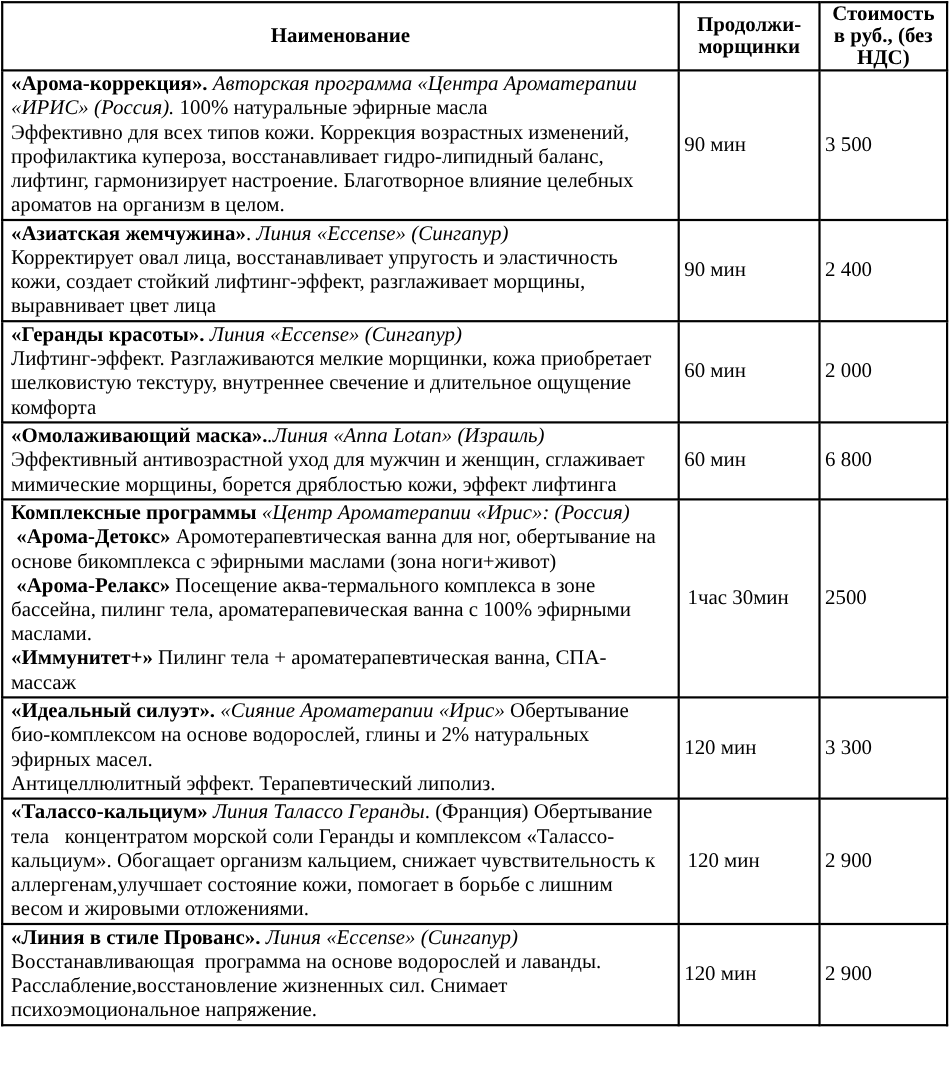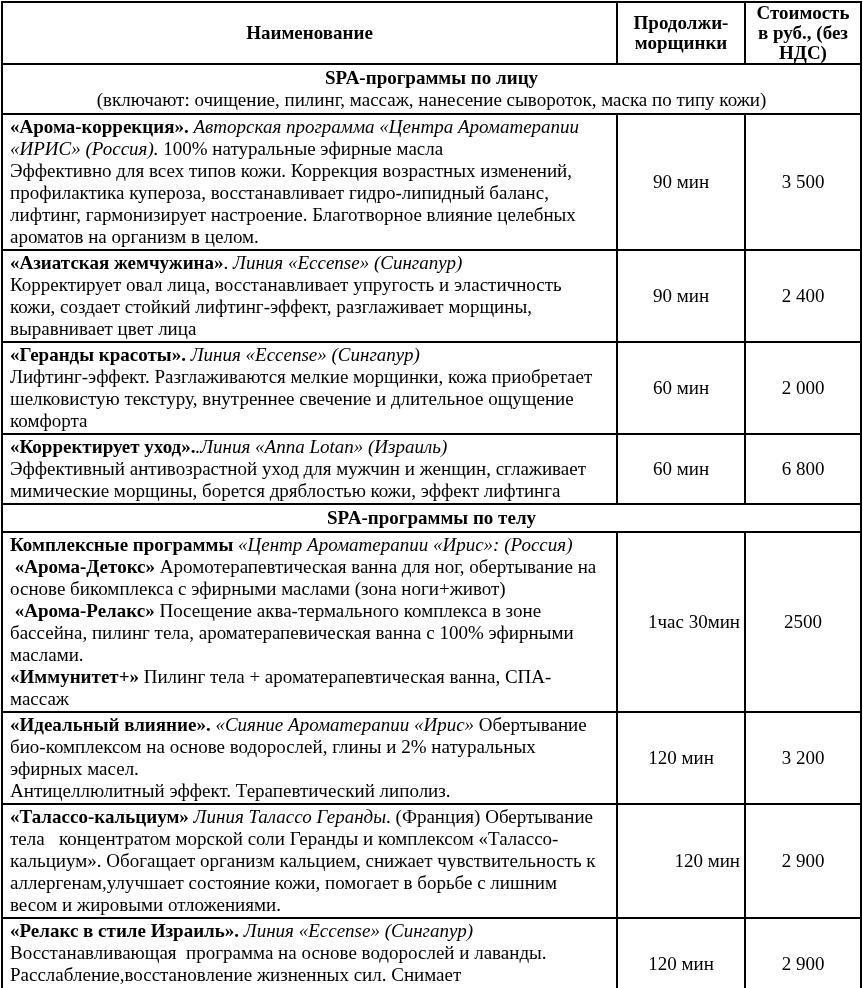--- a/index.html
+++ b/index.html
@@ -60,25 +60,25 @@
     vertical-align: top;
     padding: 1px 4px 1px 7px;
     line-height: 22px;
     white-space: pre-wrap;
   }
   td.name-cell .seg-b { font-weight: bold; }
   td.name-cell .seg-i { font-style: italic; }
 
   td.dur-cell, td.price-cell {
     vertical-align: middle;
-    text-align: center;
+    text-align: left;
     padding: 0 4px;
     line-height: 22px;
   }
-  td.dur-cell.align-left { text-align: right; padding-left: 7px; }
+  td.dur-cell.align-left { text-align: left; padding-left: 7px; }
 </style>
 </head>
 <body>
 
 <div class="page">
   <table class="price-table">
     <colgroup>
       <col class="c-name">
       <col class="c-dur">
       <col class="c-price">
@@ -86,26 +86,20 @@
     <tbody>
       <tr class="header-row">
         <td>Наименование</td>
         <td>Продолжи-
 морщинки</td>
         <td>Стоимость
 в руб., (без
 НДС)</td>
       </tr>
 
-  <tr class="section-row">
-    <td colspan="3" class="section-cell">
-      <div class="section-title">SPA-программы по лицу</div>
-      <div class="section-subtitle">(включают: очищение, пилинг, массаж, нанесение сывороток, маска по типу кожи)</div>
-    </td>
-  </tr>
 
   <tr class="data-row">
     <td class="name-cell"><span class="seg-b">«Арома-коррекция». </span><span class="seg-i">Авторская программа «Центра Ароматерапии
 «ИРИС» (Россия). </span><span class="seg-r">100% натуральные эфирные масла
 Эффективно для всех типов кожи. Коррекция возрастных изменений,
 профилактика купероза, восстанавливает гидро-липидный баланс,
 лифтинг, гармонизирует настроение. Благотворное влияние целебных
 ароматов на организм в целом.</span></td>
     <td class="dur-cell">90 мин</td>
     <td class="price-cell">3 500</td>
@@ -123,68 +117,62 @@
   <tr class="data-row">
     <td class="name-cell"><span class="seg-b">«Геранды красоты». </span><span class="seg-i">Линия «Eccense» (Сингапур)</span><span class="seg-r">
 Лифтинг-эффект. Разглаживаются мелкие морщинки, кожа приобретает
 шелковистую текстуру, внутреннее свечение и длительное ощущение
 комфорта</span></td>
     <td class="dur-cell">60 мин</td>
     <td class="price-cell">2 000</td>
   </tr>
 
   <tr class="data-row">
-    <td class="name-cell"><span class="seg-b">«Корректирует уход».</span><span class="seg-i">.Линия «Anna Lotan» (Израиль)</span><span class="seg-r">
+    <td class="name-cell"><span class="seg-b">«Омолаживающий маска».</span><span class="seg-i">.Линия «Anna Lotan» (Израиль)</span><span class="seg-r">
 Эффективный антивозрастной уход для мужчин и женщин, сглаживает
 мимические морщины, борется дряблостью кожи, эффект лифтинга</span></td>
     <td class="dur-cell">60 мин</td>
     <td class="price-cell">6 800</td>
   </tr>
 
-  <tr class="section-row">
-    <td colspan="3" class="section-cell">
-      <div class="section-title">SPA-программы по телу</div>
-
-    </td>
-  </tr>
 
   <tr class="data-row">
     <td class="name-cell"><span class="seg-b">Комплексные программы </span><span class="seg-i">«Центр Ароматерапии «Ирис»: (Россия)</span><span class="seg-r">
 </span><span class="seg-b"> «Арома-Детокс»</span><span class="seg-r"> Аромотерапевтическая ванна для ног, обертывание на
 основе бикомплекса с эфирными маслами (зона ноги+живот)
 </span><span class="seg-b"> «Арома-Релакс»</span><span class="seg-r"> Посещение аква-термального комплекса в зоне
 бассейна, пилинг тела, ароматерапевическая ванна с 100% эфирными
 маслами.
 </span><span class="seg-b">«Иммунитет+»</span><span class="seg-r"> Пилинг тела + ароматерапевтическая ванна, СПА-
 массаж</span></td>
     <td class="dur-cell align-left">1час 30мин</td>
     <td class="price-cell">2500</td>
   </tr>
 
   <tr class="data-row">
-    <td class="name-cell"><span class="seg-b">«Идеальный влияние». </span><span class="seg-i">«Сияние Ароматерапии «Ирис» </span><span class="seg-r">Обертывание
+    <td class="name-cell"><span class="seg-b">«Идеальный силуэт». </span><span class="seg-i">«Сияние Ароматерапии «Ирис» </span><span class="seg-r">Обертывание
 био-комплексом на основе водорослей, глины и 2% натуральных
 эфирных масел.
 Антицеллюлитный эффект. Терапевтический липолиз.</span></td>
     <td class="dur-cell">120 мин</td>
-    <td class="price-cell">3 200</td>
+    <td class="price-cell">3 300</td>
   </tr>
 
   <tr class="data-row">
     <td class="name-cell"><span class="seg-b">«Талассо-кальциум» </span><span class="seg-i">Линия Талассо Геранды</span><span class="seg-r">. (Франция) Обертывание
 тела   концентратом морской соли Геранды и комплексом «Талассо-
 кальциум». Обогащает организм кальцием, снижает чувствительность к
 аллергенам,улучшает состояние кожи, помогает в борьбе с лишним
 весом и жировыми отложениями.</span></td>
     <td class="dur-cell align-left">120 мин</td>
     <td class="price-cell">2 900</td>
   </tr>
 
   <tr class="data-row">
-    <td class="name-cell"><span class="seg-b">«Релакс в стиле Израиль». </span><span class="seg-i">Линия «Eccense» (Сингапур)</span><span class="seg-r">
+    <td class="name-cell"><span class="seg-b">«Линия в стиле Прованс». </span><span class="seg-i">Линия «Eccense» (Сингапур)</span><span class="seg-r">
 Восстанавливающая  программа на основе водорослей и лаванды.
 Расслабление,восстановление жизненных сил. Снимает
 психоэмоциональное напряжение.</span></td>
     <td class="dur-cell">120 мин</td>
     <td class="price-cell">2 900</td>
   </tr>
 </tbody>
   </table>
 </div>
 

